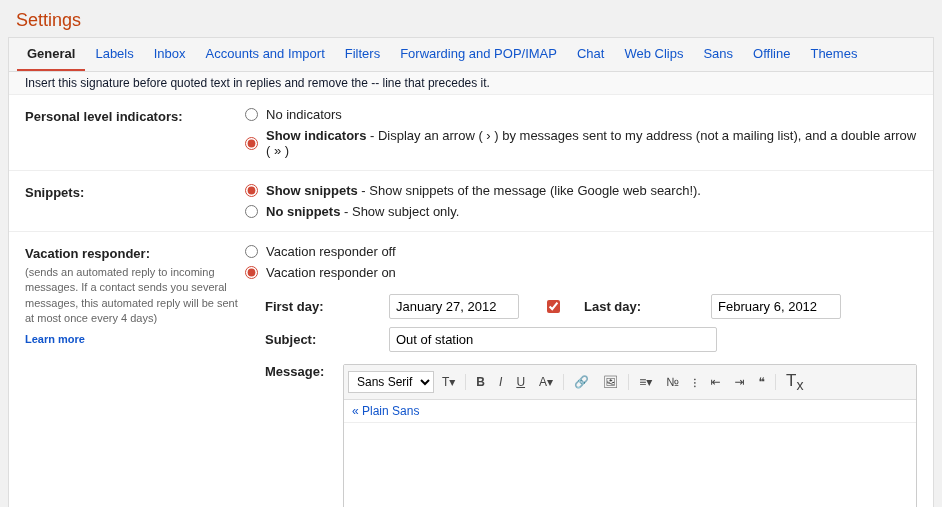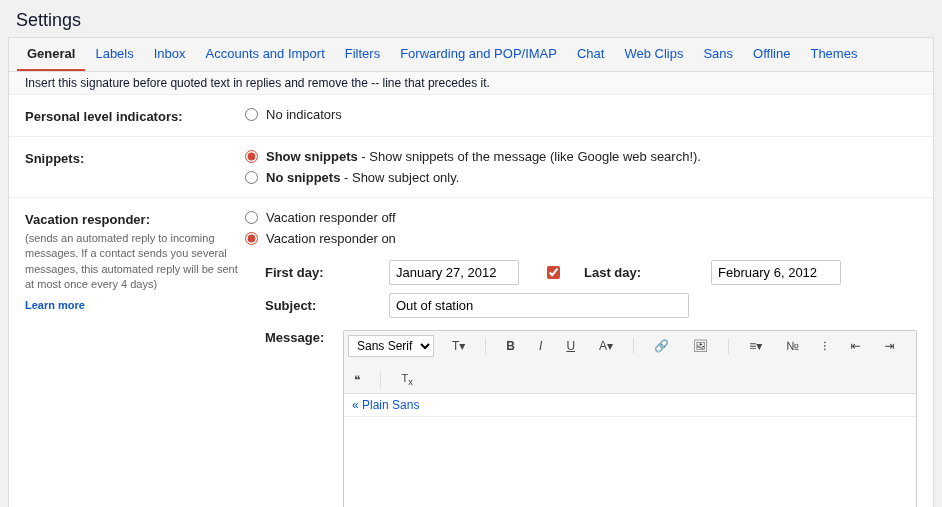--- a/index.html
+++ b/index.html
@@ -5,21 +5,21 @@
     * { box-sizing: border-box; margin: 0; padding: 0; }
     body {
       font-family: Arial, sans-serif;
       font-size: 13px;
       color: #222;
       background: #f1f1f1;
     }
     .page-title {
       font-size: 18px;
       font-weight: normal;
-      color: #0f172a;
+      color: #c2410c;
       padding: 10px 16px 6px 16px;
     }
     .settings-container {
       background: #fff;
       border: 1px solid #ddd;
       margin: 0 8px;
     }
     .nav-tabs {
       display: flex;
       flex-wrap: wrap;
@@ -114,21 +114,21 @@
       padding: 4px 6px;
       font-size: 13px;
       border-radius: 2px;
       background: #fff;
       margin-left: 46px;
     }
     .date-input {
       width: 130px;
     }
     .subject-input {
-      width: 300px;
+      width: 328px;
     }
     .last-day-section {
       display: flex;
       align-items: center;
       gap: 24px;
       margin-left: auto;
     }
     .last-day-checkbox {
       accent-color: #d14836;
     }
@@ -136,21 +136,21 @@
       border: 1px solid #ccc;
       border-radius: 2px;
       margin-top: 4px;
     }
     .editor-toolbar {
       display: flex;
       align-items: center;
       background: #f5f5f5;
       border-bottom: 1px solid #ddd;
       padding: 3px 4px;
-      gap: 12px;
+      gap: 2px;
       flex-wrap: wrap;
     }
     .toolbar-btn {
       padding: 2px 5px;
       font-size: 12px;
       background: none;
       border: 1px solid transparent;
       cursor: pointer;
       border-radius: 2px;
       color: #444;
@@ -222,20 +222,26 @@
   <div class="settings-content">
 
     <div class="scroll-notice">Insert this signature before quoted text in replies and remove the -- line that precedes it.</div>
 
     <div class="settings-row">
       <div class="settings-label">Personal level indicators:</div>
       <div class="settings-options">
         <div class="radio-row">
           <input type="radio" name="personal-level" id="no-indicators" style="">
           <label for="no-indicators">No indicators</label>
+        </div>
+        <div class="radio-row">
+          <input type="radio" name="personal-level" id="show-indicators" checked="" style="">
+          <label for="show-indicators">
+            <strong>Show indicators</strong><span> - Display an arrow ( › ) by messages sent to my address (not a mailing list), and a double arrow ( » )</span>
+          </label>
         </div>
       </div>
     </div>
 
     <div class="settings-row">
       <div class="settings-label">Snippets:</div>
       <div class="settings-options">
         <div class="radio-row">
           <input type="radio" name="snippets" id="show-snippets" checked="" style="">
           <label for="show-snippets">
@@ -306,21 +312,21 @@
                   <button class="toolbar-btn" title="Link">🔗</button>
                   <button class="toolbar-btn" title="Image">🖼</button>
                   <div class="toolbar-separator"></div>
                   <button class="toolbar-btn" title="Align">≡▾</button>
                   <button class="toolbar-btn" title="Numbered list">№</button>
                   <button class="toolbar-btn" title="Bullet list">⁝</button>
                   <button class="toolbar-btn" title="Decrease indent">⇤</button>
                   <button class="toolbar-btn" title="Increase indent">⇥</button>
                   <button class="toolbar-btn" title="Quote">❝</button>
                   <div class="toolbar-separator"></div>
-                  <button class="toolbar-btn" title="Remove formatting" style="font-size:11px;">T<sub>x</sub></button>
+                  <button class="toolbar-btn" title="Remove formatting" style="font-size:17px;">T<sub>x</sub></button>
                 </div>
                 <a class="plain-text-link">« Plain Sans</a>
                 <div class="editor-body" contenteditable="true" style=""></div>
               </div>
 
             </div>
           </div>
         </div>
       </div>
     </div>

